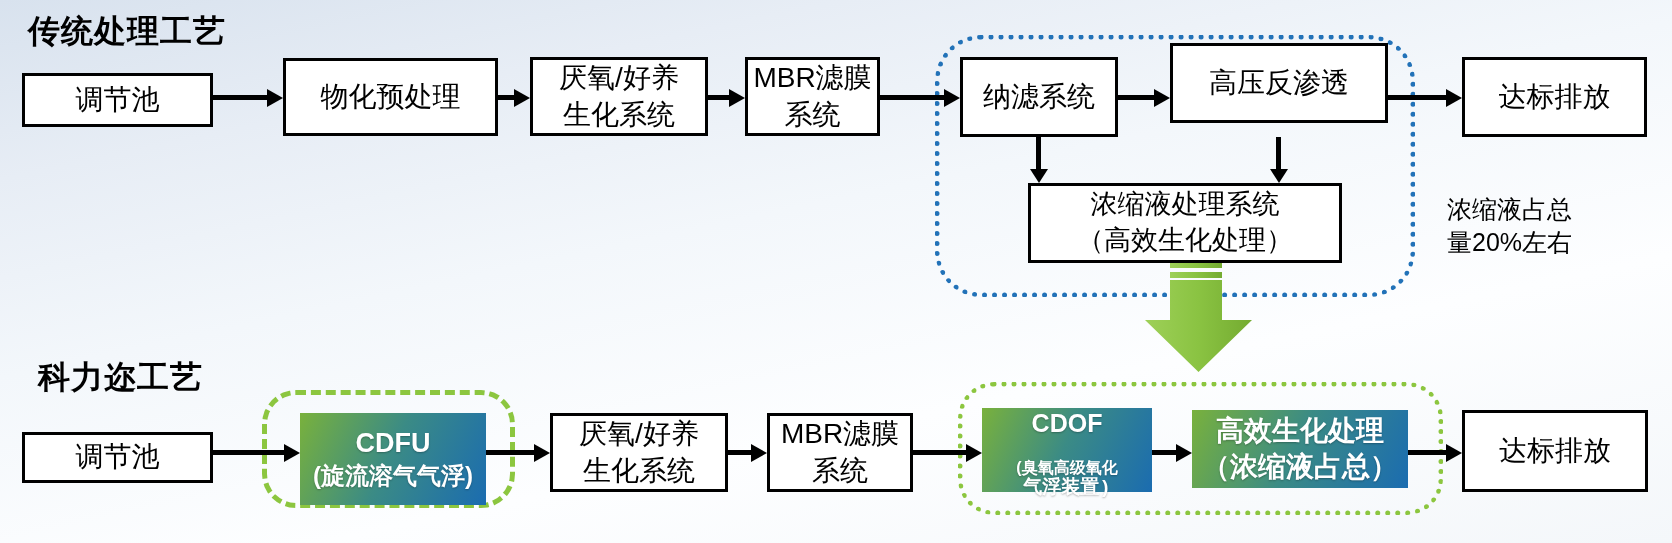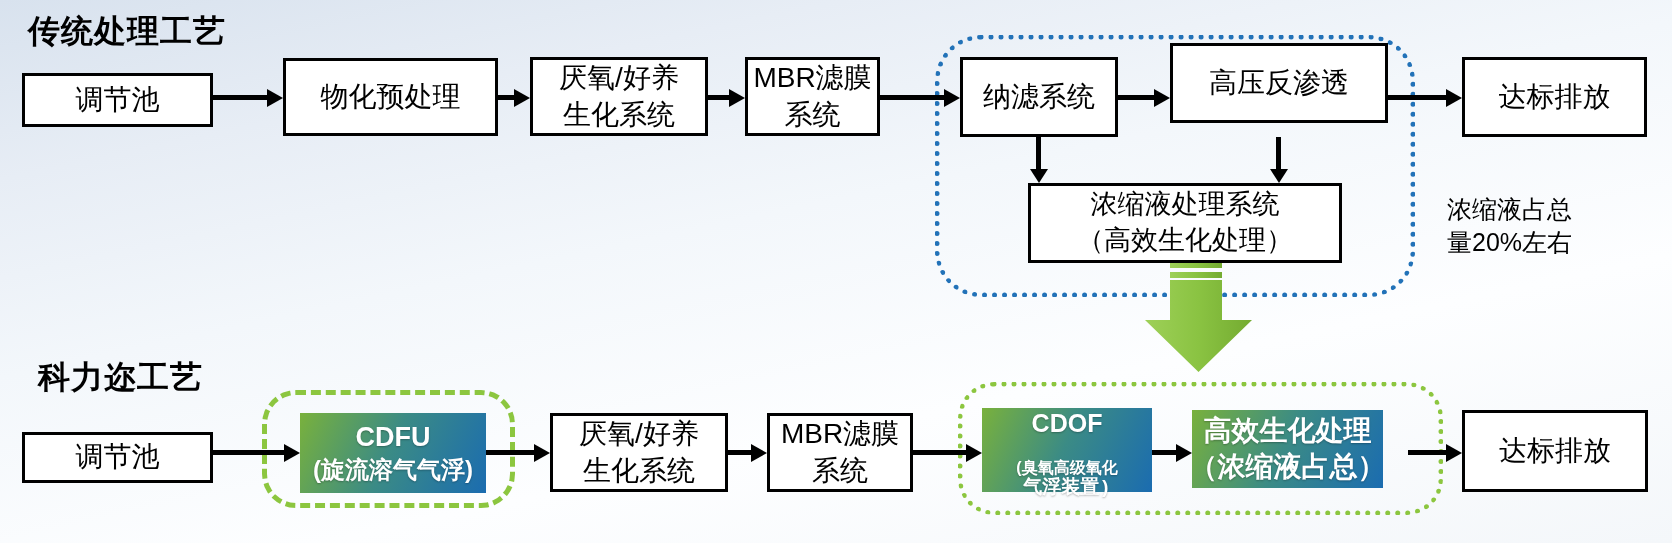--- a/index.html
+++ b/index.html
@@ -134,42 +134,42 @@
   <div class="sec-title" style="left:38px; top:356px;">科力迩工艺</div>
 
   <div class="container-dashed-green" style="left:262px; top:390px; width:253px; height:118px;"></div>
 
   <div class="container-dotted-green" style="left:958px; top:382px; width:485px; height:133px;"></div>
 
   <div class="fbox" style="left:22px; top:432px; width:191px; height:51px;">
     <span>调节池</span>
   </div>
 
-  <div class="gbox" style="left:300px; top:413px; width:186px; height:80px; font-size:27px;">
+  <div class="gbox" style="left:300px; top:413px; width:186px; height:92px; font-size:27px;">
     <span>CDFU</span>
     <span class="l-sm">(旋流溶气气浮)</span>
   </div>
 
   <div class="fbox" style="left:550px; top:413px; width:178px; height:79px;">
     <span>厌氧/好养</span>
     <span>生化系统</span>
   </div>
 
   <div class="fbox" style="left:767px; top:413px; width:146px; height:79px;">
     <span>MBR滤膜</span>
     <span>系统</span>
   </div>
 
   <div class="gbox" style="left:982px; top:408px; width:170px; height:84px; font-size:25px; line-height:1.2;justify-content:space-between;">
     <span>CDOF</span>
     <span style="font-size:16px;margin-top:20px;">(臭氧高级氧化</span>
     <span style="font-size:19px;font-family:Liberation Mono, monospace;">气浮装置)</span>
   </div>
 
-  <div class="gbox" style="left:1192px; top:410px; width:191px; height:78px; font-size:28px;">
+  <div class="gbox" style="left:1192px; top:410px; width:216px; height:78px; font-size:28px;">
     <span>高效生化处理</span>
     <span>（浓缩液占总）</span>
   </div>
 
   <div class="fbox" style="left:1462px; top:410px; width:186px; height:82px;">
     <span>达标排放</span>
   </div>
 
   <div class="arrow-h" style="left:213px; top:450px; width:72px;"></div>
   <div class="arrow-h" style="left:486px; top:450px; width:49px;"></div>

